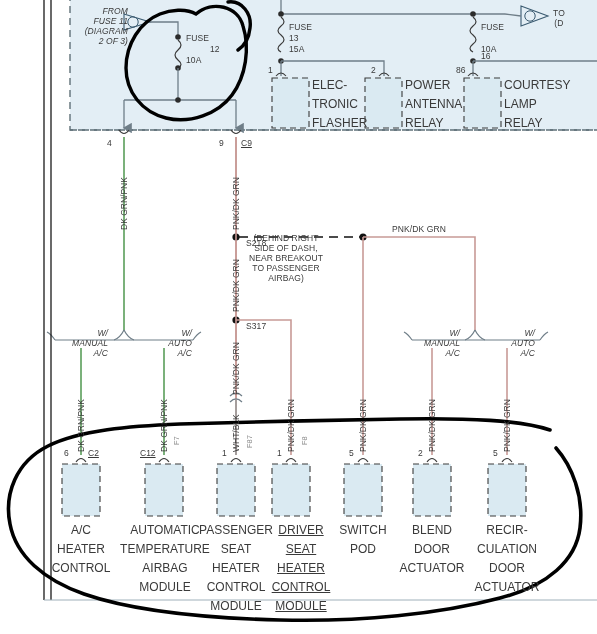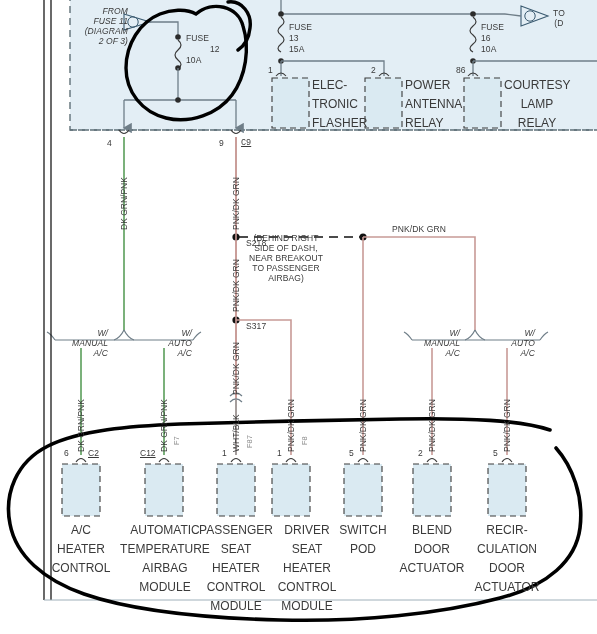--- a/index.html
+++ b/index.html
@@ -171,44 +171,44 @@
 
   <div class="lbl" style="left:186px;top:33px;">FUSE</div>
   <div class="lbl" style="left:186px;top:44px;margin-left:24px;">12</div>
   <div class="lbl" style="left:186px;top:55px;">10A</div>
 
   <div class="lbl" style="left:289px;top:22px;">FUSE</div>
   <div class="lbl" style="left:289px;top:33px;">13</div>
   <div class="lbl" style="left:289px;top:44px;">15A</div>
 
   <div class="lbl" style="left:481px;top:22px;">FUSE</div>
-  <div class="lbl" style="left:481px;top:33px;">16</div>
+  <div class="lbl" style="left:481px;top:51px;">16</div>
   <div class="lbl" style="left:481px;top:44px;">10A</div>
 
   <div class="lbl" style="left:553px;top:8px;">TO
 (D</div>
 
   <div class="pin" style="left:268px;top:65px;">1</div>
   <div class="comp-name" style="left:312px;top:76px;width:58px;text-align:left;">ELEC-
 TRONIC
 FLASHER</div>
 
   <div class="pin" style="left:371px;top:65px;">2</div>
   <div class="comp-name" style="left:405px;top:76px;width:60px;text-align:left;">POWER
 ANTENNA
 RELAY</div>
 
   <div class="pin" style="left:456px;top:65px;">86</div>
-  <div class="comp-name" style="left:504px;top:76px;width:66px;text-align:center;">COURTESY
+  <div class="comp-name" style="left:504px;top:76px;width:66px;text-align:left;">COURTESY
 LAMP
 RELAY</div>
 
   <div class="pin" style="left:107px;top:138px;">4</div>
   <div class="pin" style="left:219px;top:138px;">9</div>
-  <div class="pin u" style="left:241px;top:138px;font-family:Liberation Mono, monospace;">C9</div>
+  <div class="pin u" style="left:241px;top:138px;">C9</div>
 
   <div class="vert" style="left:120px;top:230px;">DK GRN/PNK</div>
   <div class="vert" style="left:232px;top:230px;">PNK/DK GRN</div>
   <div class="vert" style="left:232px;top:312px;">PNK/DK GRN</div>
   <div class="vert" style="left:232px;top:395px;">PNK/DK GRN</div>
 
   <div class="lbl" style="left:246px;top:238px;">S218</div>
   <div class="lbl" style="left:246px;top:233px;width:80px;">(BEHIND RIGHT
 SIDE OF DASH,
 NEAR BREAKOUT
@@ -253,21 +253,21 @@
   <div class="pin" style="left:222px;top:448px;">1</div>
   <div class="comp-name" style="left:195px;top:521px;width:82px;">PASSENGER
 SEAT
 HEATER
 CONTROL
 MODULE</div>
 
   <div class="vert" style="left:287px;top:452px;">PNK/DK GRN</div>
   <div class="vert sm" style="left:300px;top:445px;">F8</div>
   <div class="pin" style="left:277px;top:448px;">1</div>
-  <div class="comp-name" style="left:266px;top:521px;width:82px;">DRIVER
+  <div class="comp-name" style="left:260px;top:521px;width:82px;text-decoration:underline;">DRIVER
 SEAT
 HEATER
 CONTROL
 MODULE</div>
 
   <div class="vert" style="left:359px;top:452px;">PNK/DK GRN</div>
   <div class="pin" style="left:349px;top:448px;">5</div>
   <div class="comp-name" style="left:325px;top:521px;width:76px;">SWITCH
 POD</div>
 

